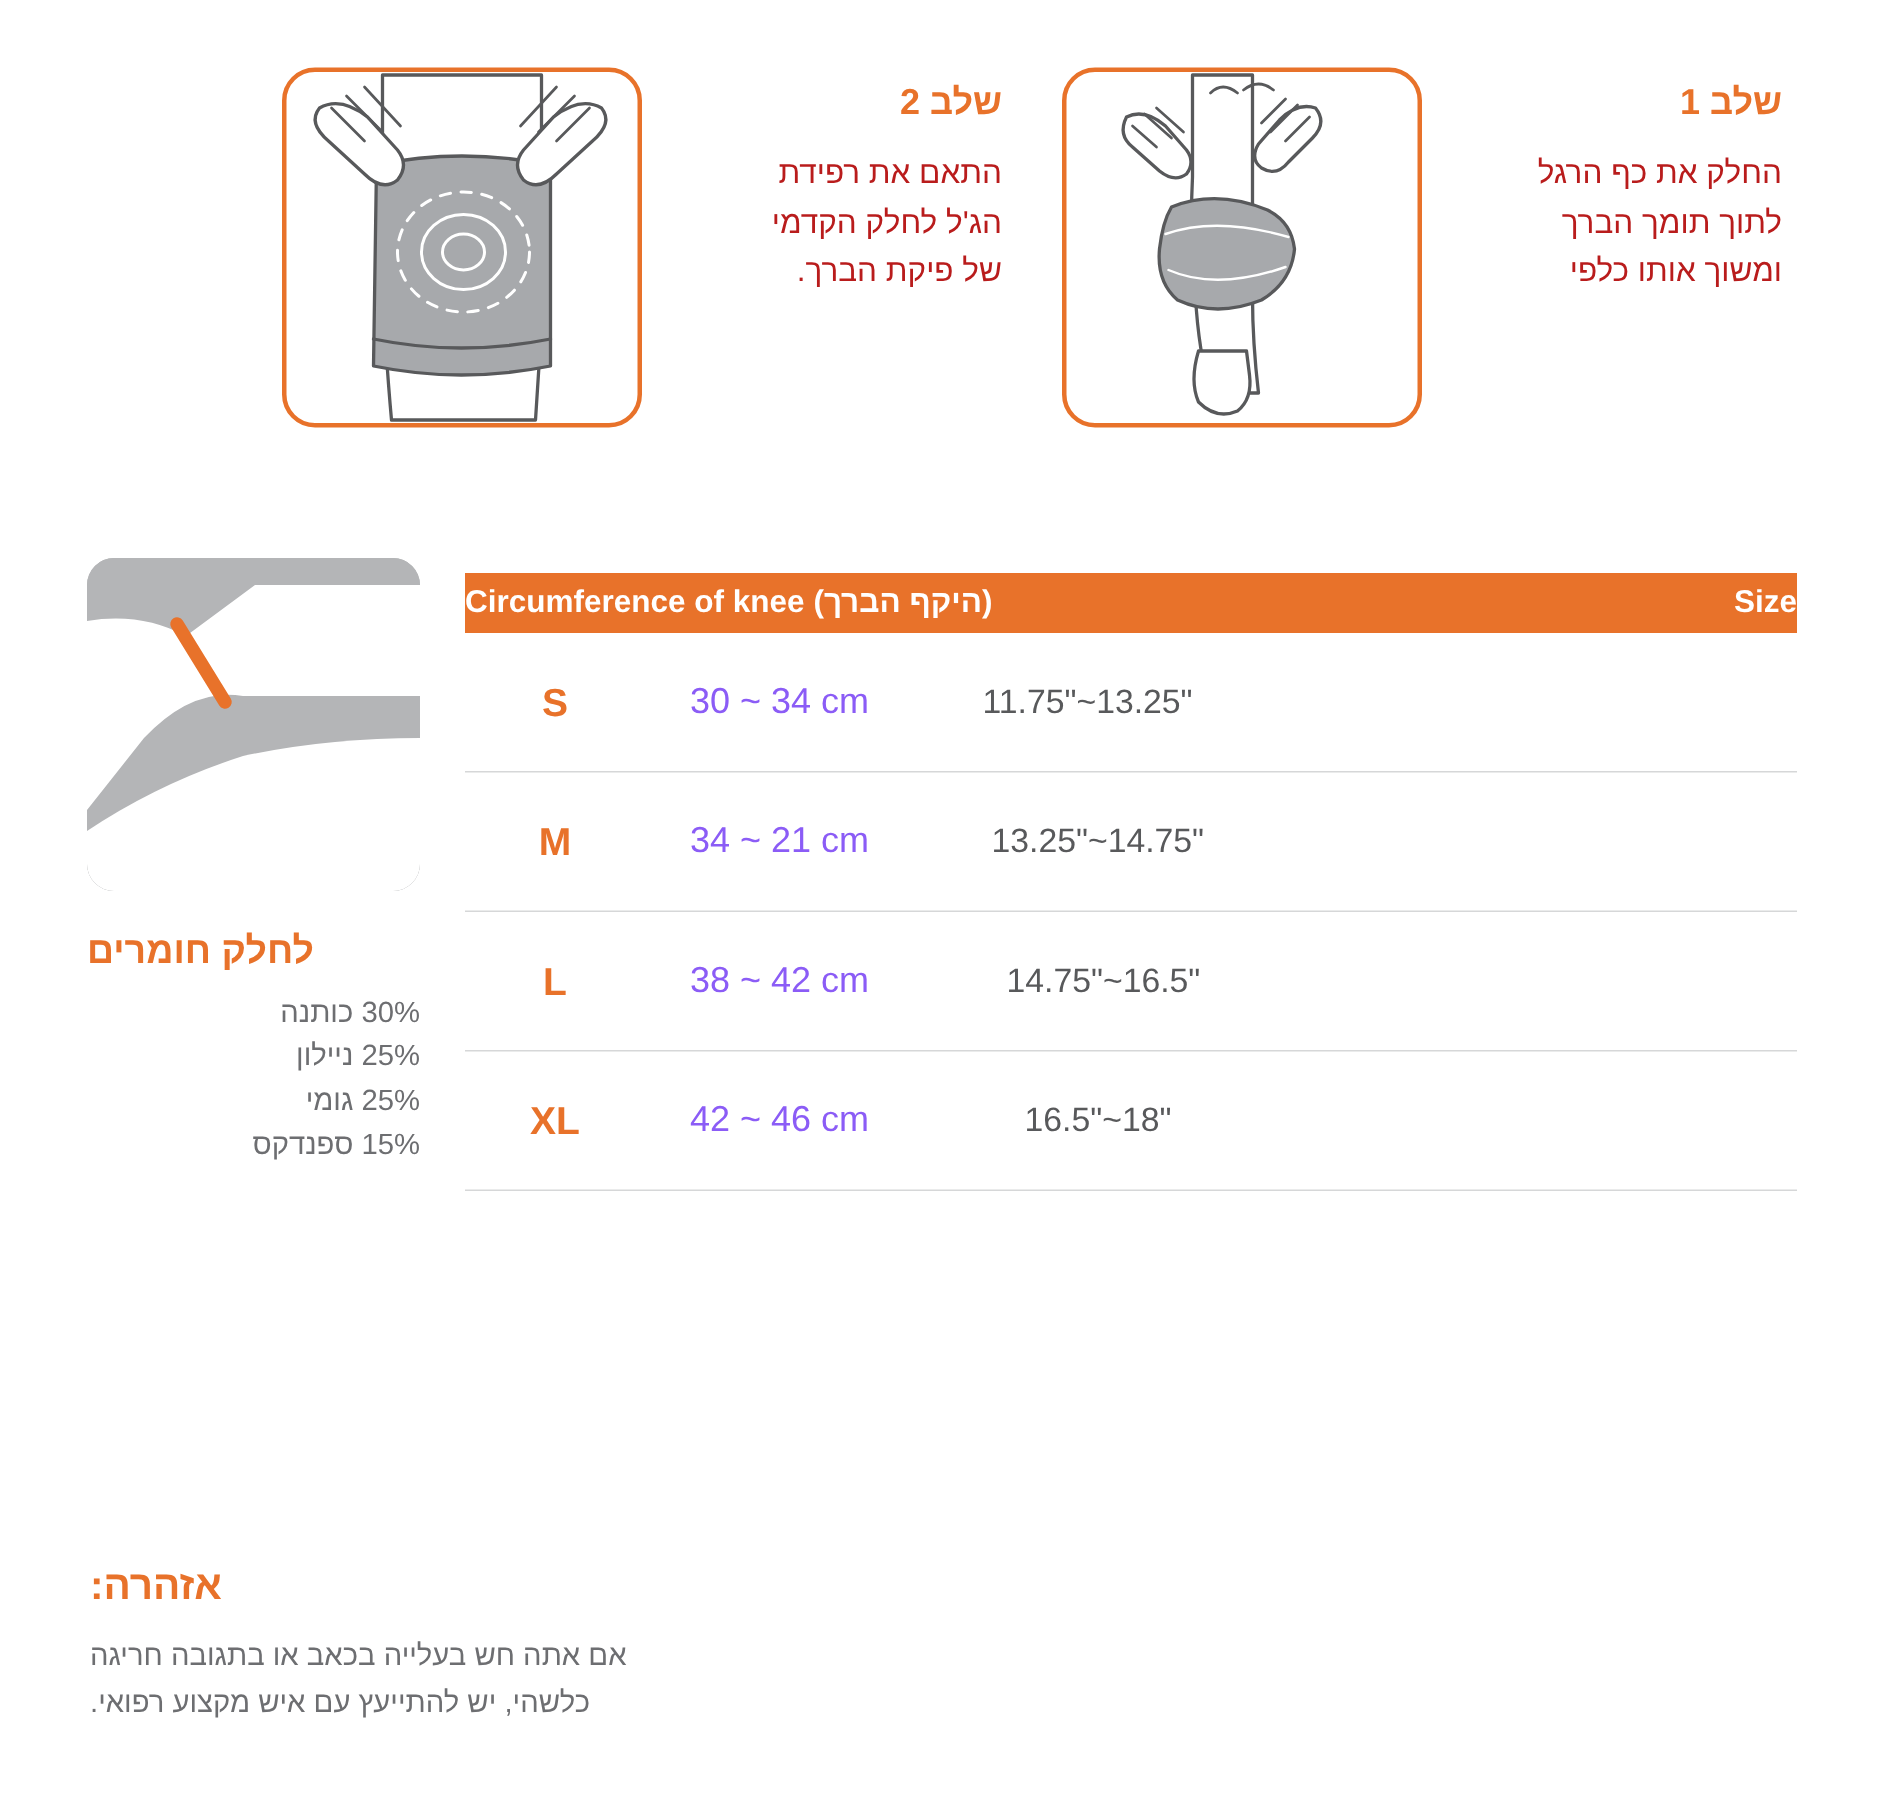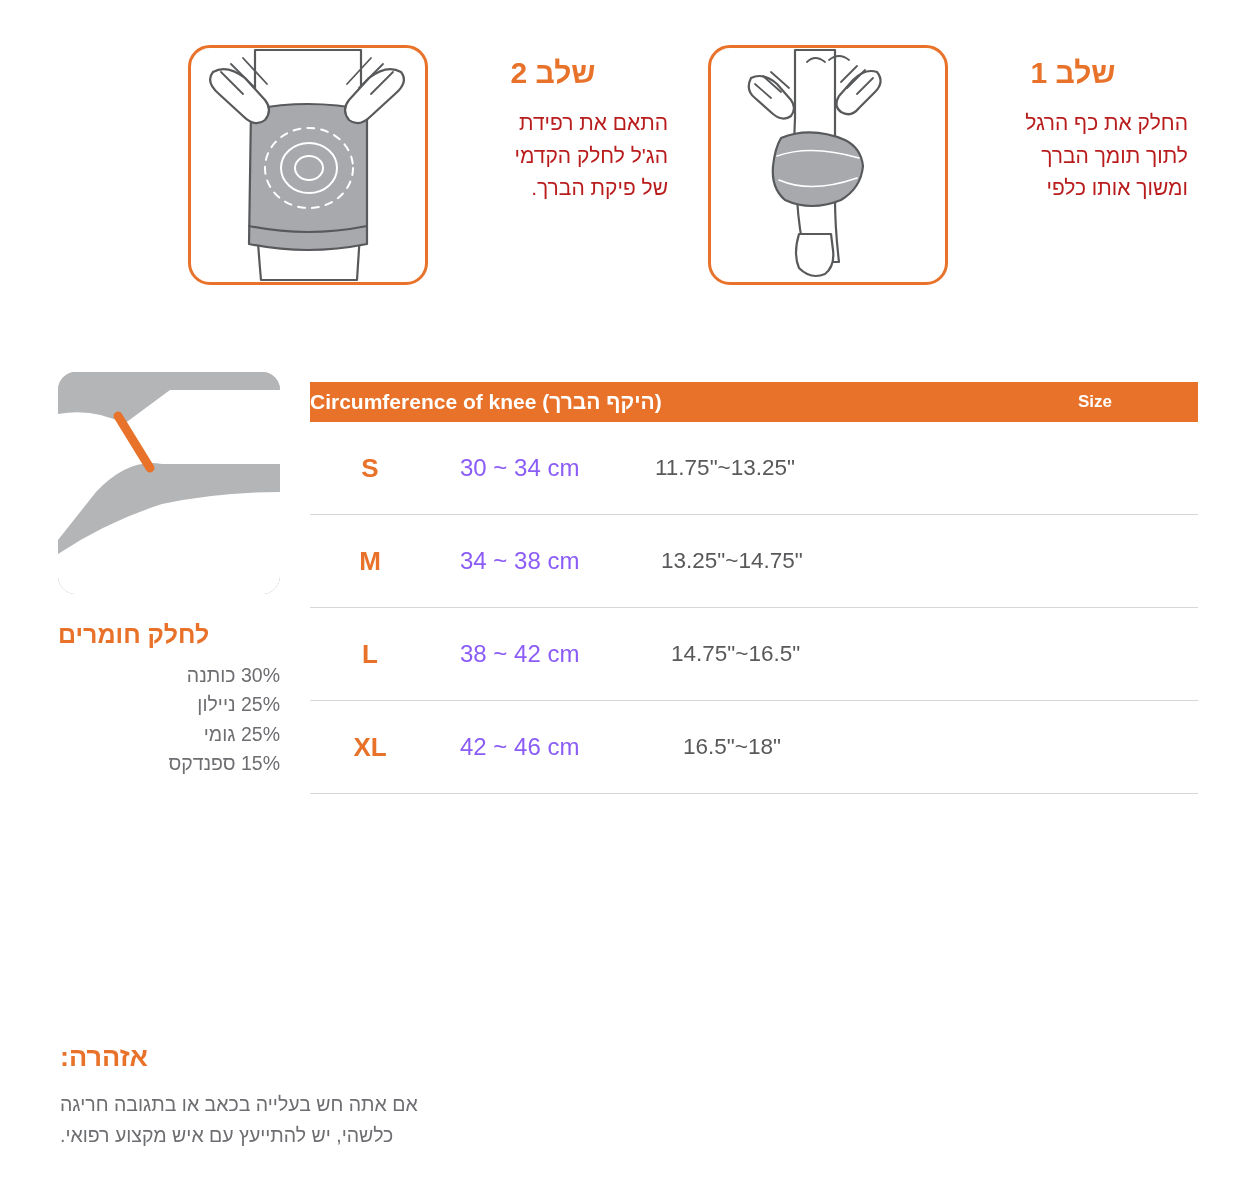--- a/index.html
+++ b/index.html
@@ -49,25 +49,24 @@
 
   .step-text {
     position: absolute;
     top: 18px;
     right: 10px;
     width: 230px;
     text-align: right;
   }
   .step-title {
     color: #e8722a;
-    font-size: 30px;
+    font-size: 24px;
     font-weight: bold;
     margin-bottom: 18px;
     line-height: 1.1;
-    text-align: center;
   }
   .step-desc {
     font-size: 21px;
     line-height: 1.55;
     color: #b91c1c;
   }
 
   
   #size-table {
     position: absolute;
@@ -78,22 +77,22 @@
   #size-table-header {
     background: #e8722a;
     color: #ffffff;
     height: 40px;
     display: flex;
     align-items: center;
     font-weight: bold;
   }
   #size-table-header .col-size {
     width: 120px;
-    text-align: left;
-    font-size: 17px;
+    text-align: right;
+    font-size: 21px;
     direction: ltr;
   }
   #size-table-header .col-circ {
     flex: 1;
     text-align: left;
     padding-right: 12px;
     font-size: 21px;
     direction: rtl;
   }
   #size-table-header .col-circ .eng {
@@ -273,21 +272,21 @@
   </div>
 
   <div class="size-row">
     <div class="cell-size">S</div>
     <div class="cell-cm">30 ~ 34 cm</div>
     <div class="cell-in ind-1">11.75"~13.25"</div>
   </div>
 
   <div class="size-row">
     <div class="cell-size">M</div>
-    <div class="cell-cm">34 ~ 38 cm</div>
+    <div class="cell-cm">34 ~ 21 cm</div>
     <div class="cell-in ind-2">13.25"~14.75"</div>
   </div>
 
   <div class="size-row">
     <div class="cell-size">L</div>
     <div class="cell-cm">38 ~ 42 cm</div>
     <div class="cell-in ind-3">14.75"~16.5"</div>
   </div>
 
   <div class="size-row">

